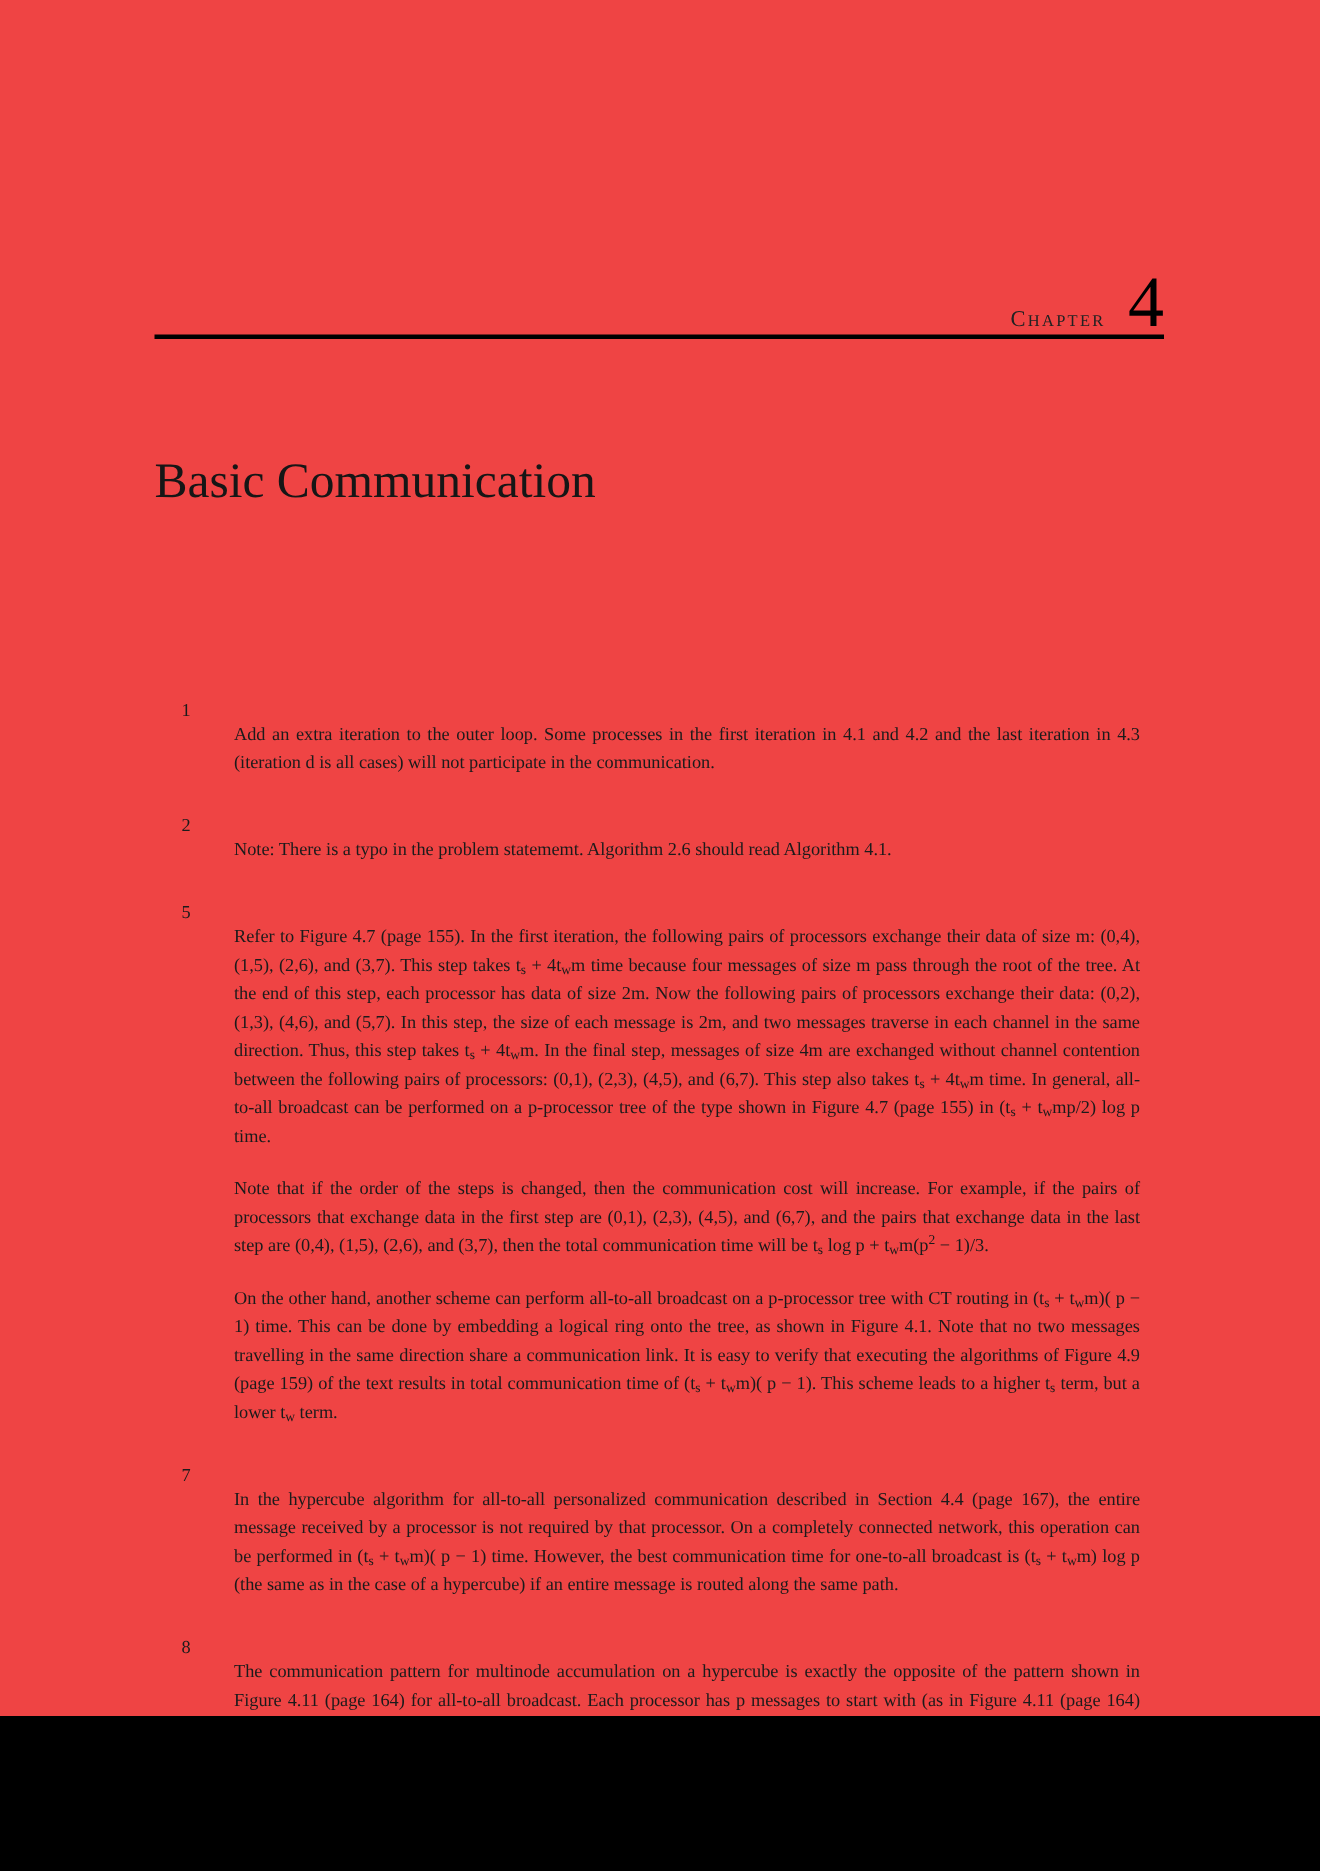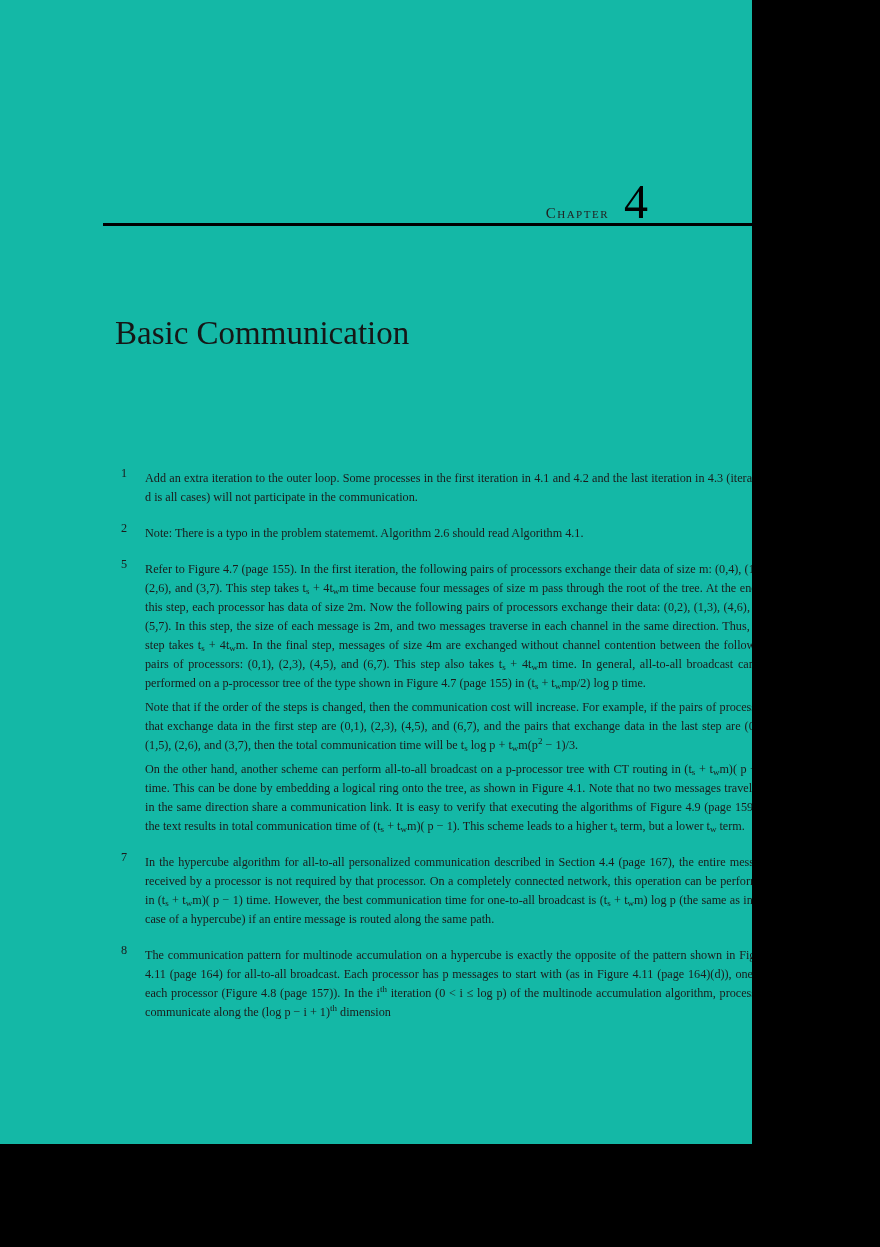--- a/index.html
+++ b/index.html
@@ -1,20 +1,20 @@
 <!DOCTYPE html>
 <html><head>
 <meta charset="utf-8">
 <style>
   html, body { margin: 0; padding: 0; background: #000; }
   .page {
     position: relative;
-    width: 752px;
+    width: 880px;
     height: 1247px;
-    background: #14b8a6;
+    background: #ef4444;
     overflow: hidden;
     font-family: "Liberation Serif", serif;
     color: #1b1b1b;
   }
   .chapter-header {
     position: absolute;
     top: 178px;
     right: 104px;
     display: flex;
     align-items: baseline;
@@ -36,21 +36,21 @@
     left: 103px;
     top: 223px;
     width: 673px;
     height: 3px;
     background: #000;
   }
   .title {
     position: absolute;
     left: 103px;
     top: 300px;
-    margin: 12px;
+    margin: 0;
     font-size: 33px;
     font-weight: 400;
     line-height: 42px;
     color: #161616;
     text-align: right;
   }
   .answers {
     position: absolute;
     left: 104px;
     top: 464px;
@@ -65,21 +65,21 @@
     display: flex;
     margin-bottom: 7px;
   }
   .num {
     flex: 0 0 36px;
     box-sizing: border-box;
     padding-left: 17px;
   }
   .item-body { flex: 1; }
   .item-body p {
-    margin: 5px;
+    margin: 16px;
     text-align: justify;
   }
   sub, sup { line-height: 0; font-size: 9px; }
   sub { vertical-align: -2px; }
   sup { vertical-align: 5px; }
   .bottom-bar {
     position: absolute;
     left: 0;
     top: 1144px;
     width: 880px;

